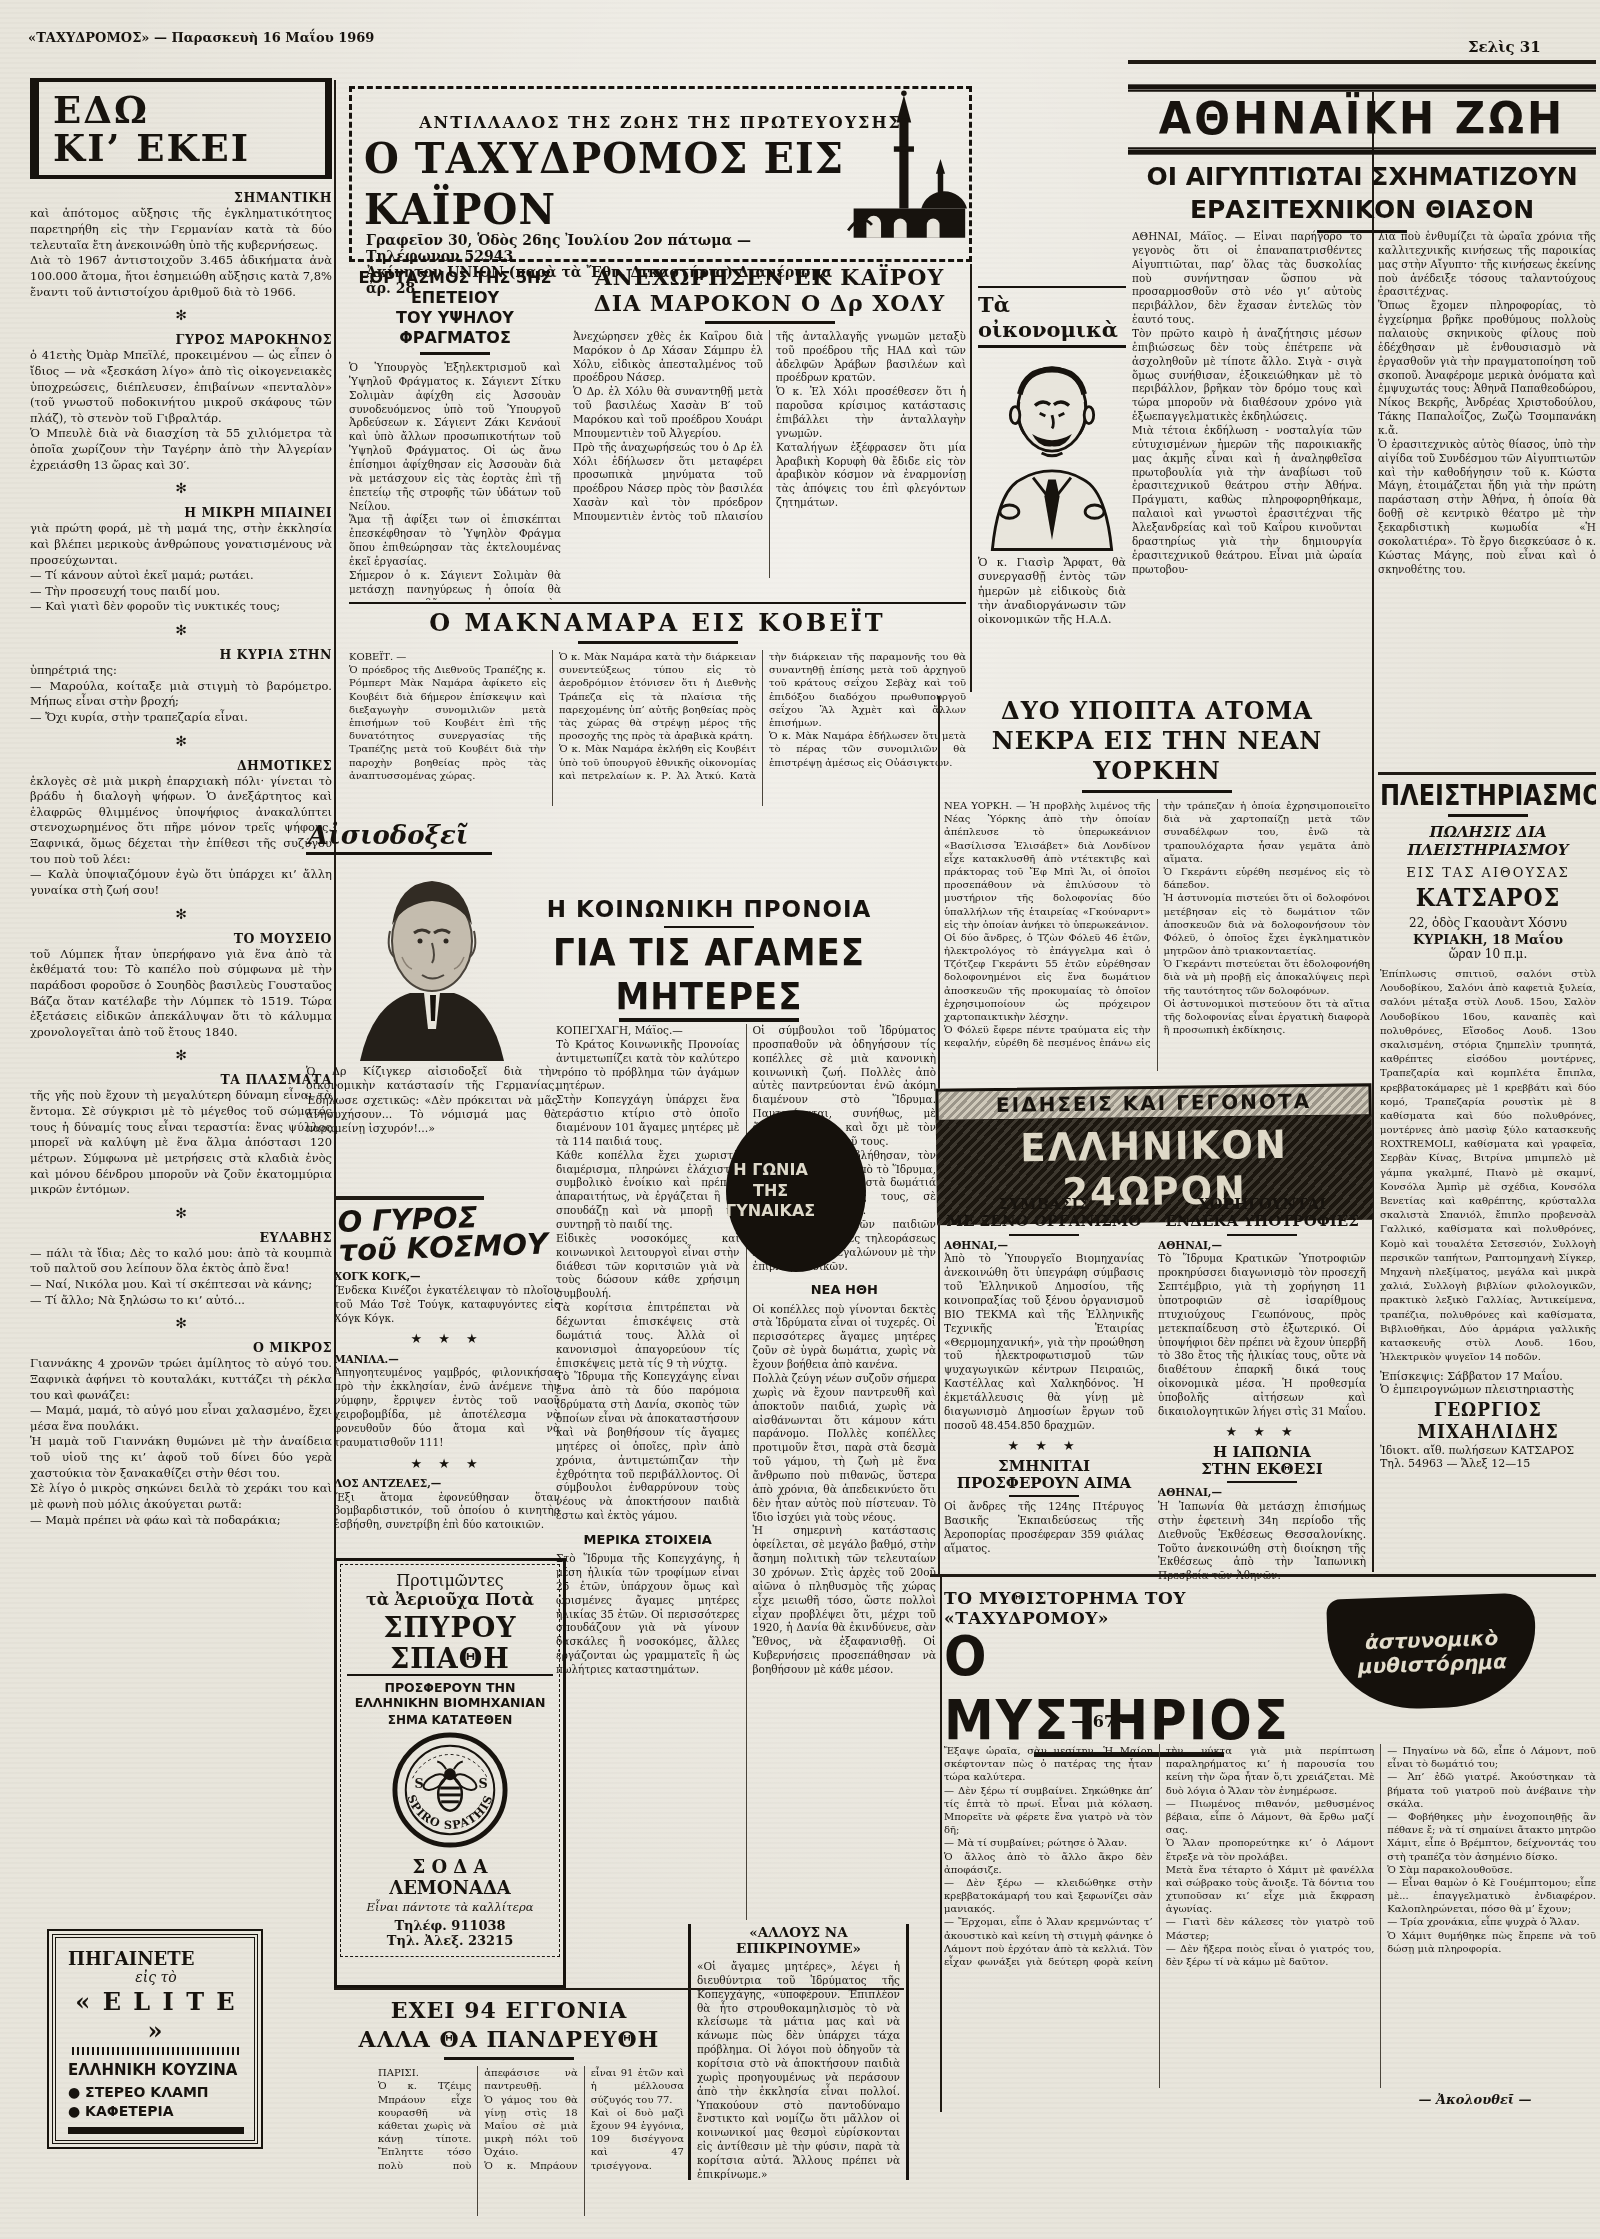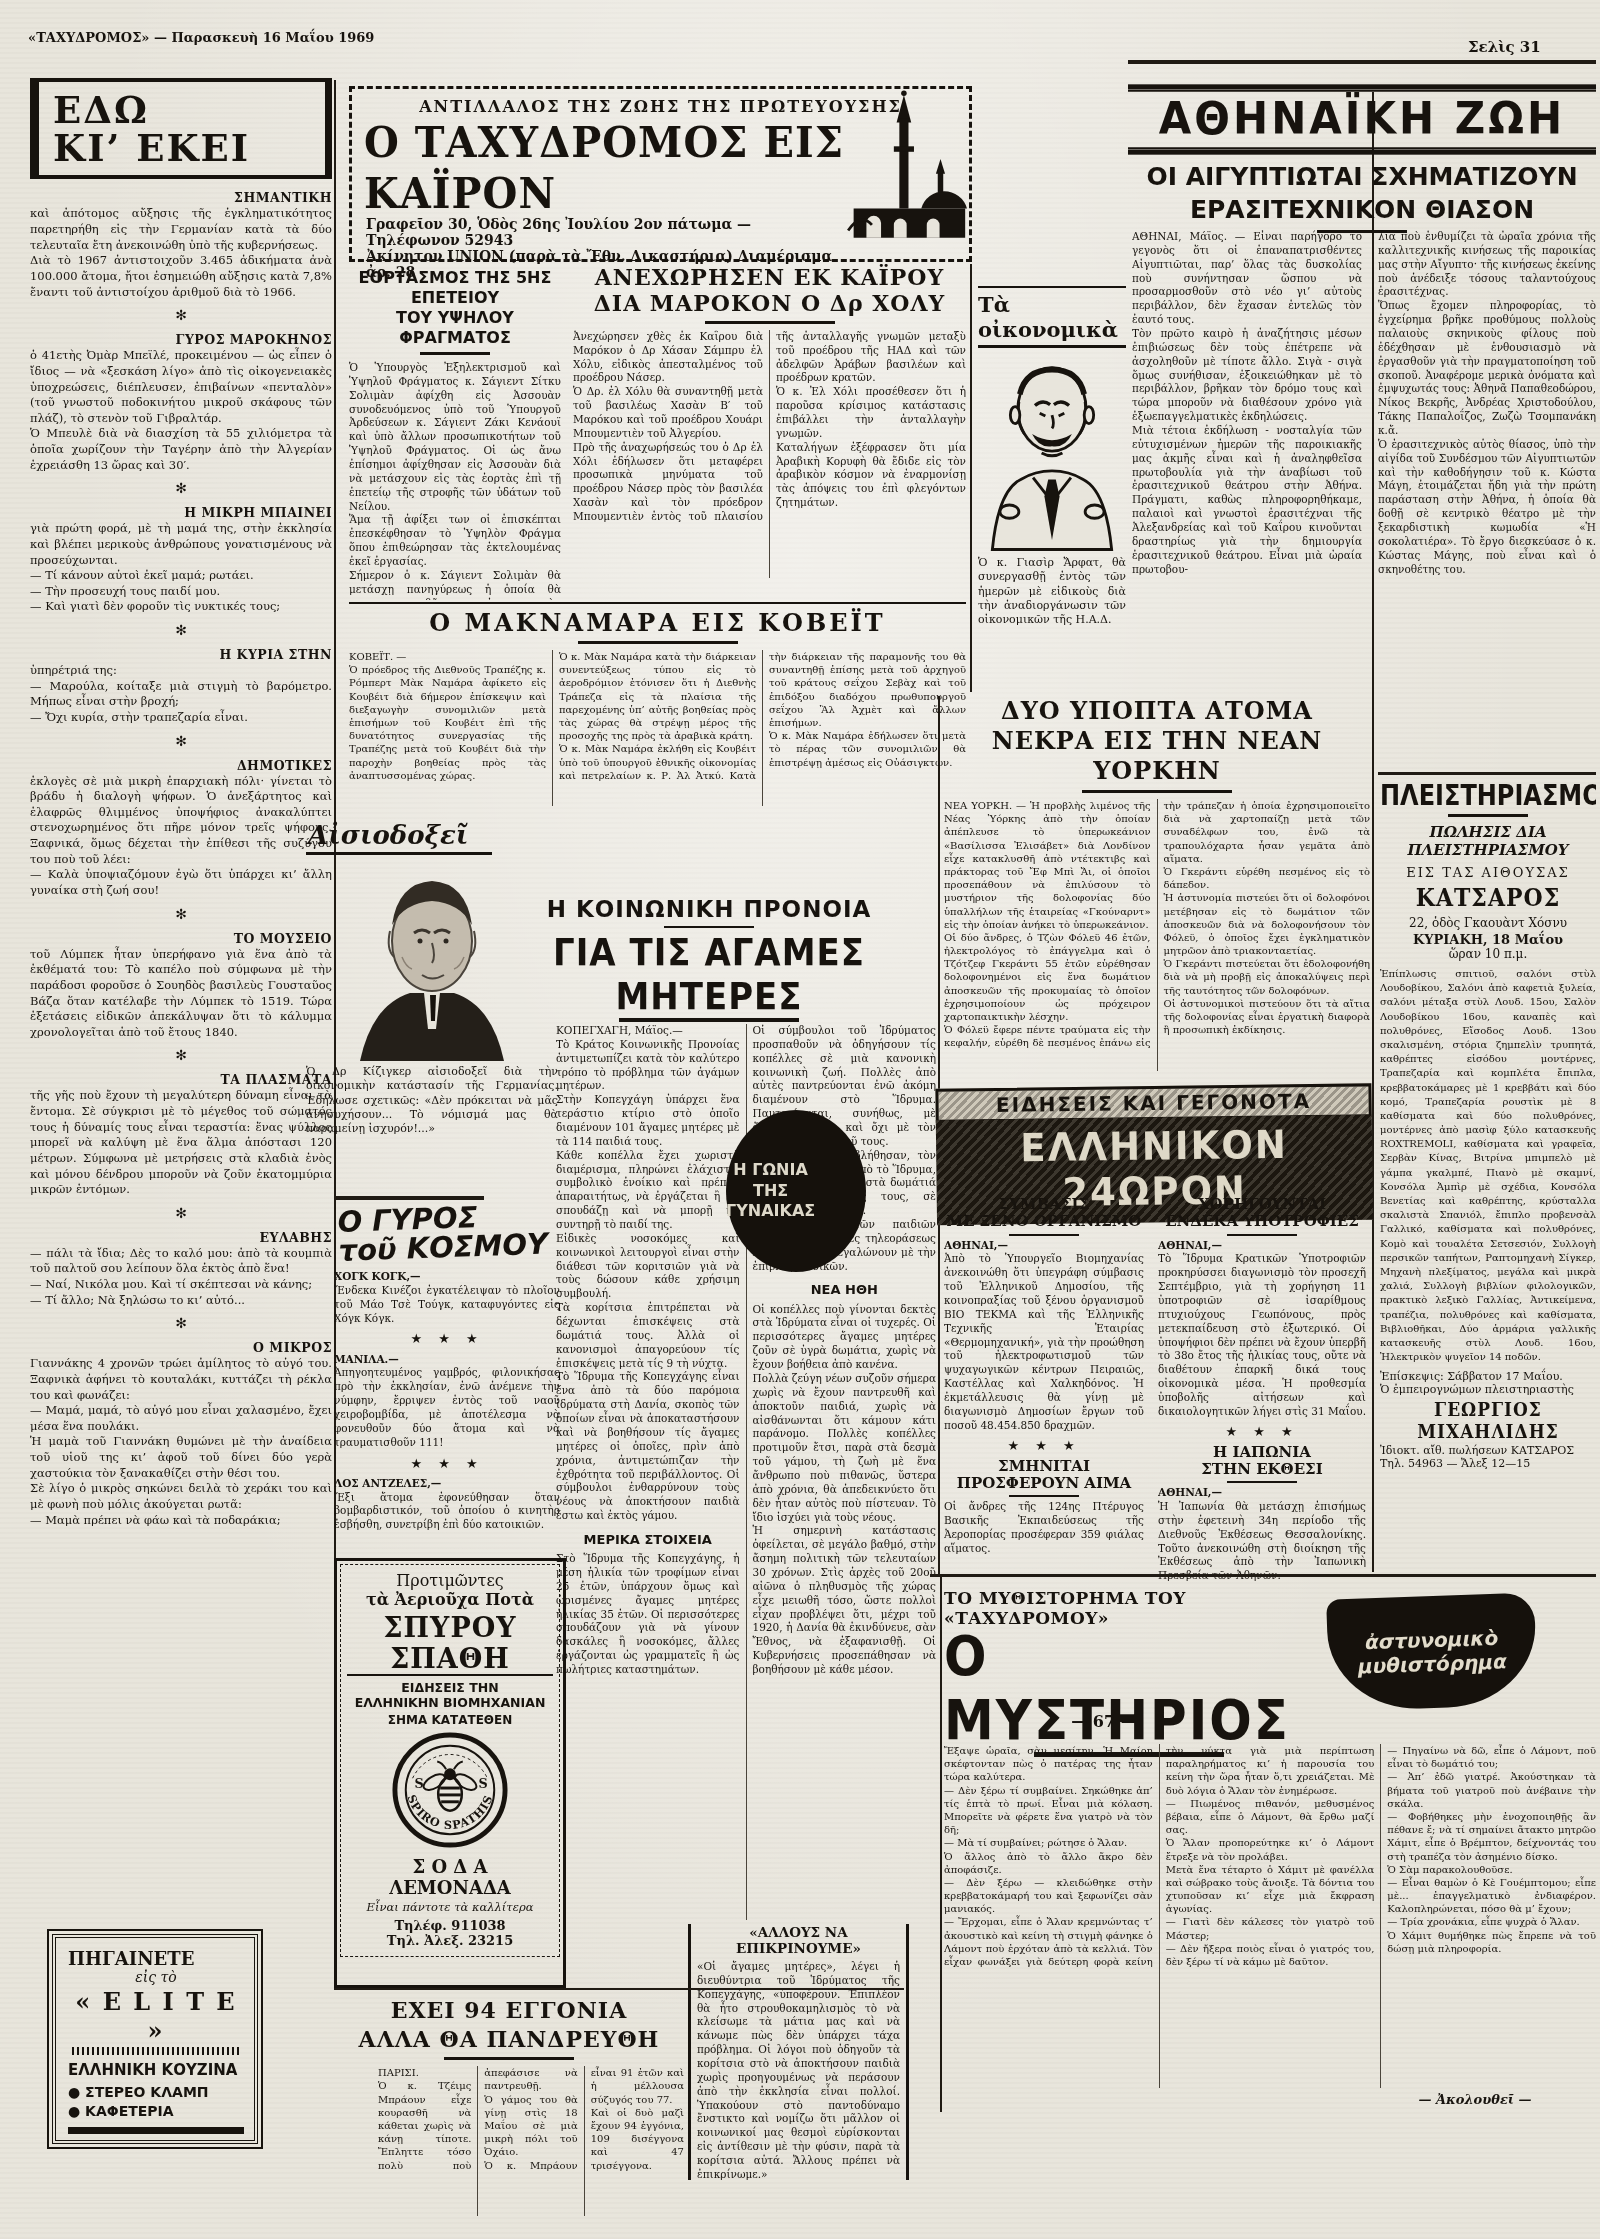--- a/index.html
+++ b/index.html
@@ -109,21 +109,21 @@
       <div class="c b" style="font-size:24px;letter-spacing:2px;margin-top:2px;">« E L I T E »</div>
       <div style="height:8px;margin:2px 4px 6px 4px;background:repeating-linear-gradient(90deg,#17130e 0 2px,transparent 2px 5px);"></div>
       <div class="b sans" style="font-size:15px;">ΕΛΛΗΝΙΚΗ ΚΟΥΖΙΝΑ</div>
       <div class="b sans" style="font-size:14px;margin-top:5px;"><span>●</span> <span>ΣΤΕΡΕΟ ΚΛΑΜΠ</span></div>
       <div class="b sans" style="font-size:14px;margin-top:3px;"><span>●</span> <span>ΚΑΦΕΤΕΡΙΑ</span></div>
       <div style="height:7px;background:#17130e;margin-top:8px;"></div>
     </div>
   </div>
 
   <div class="sec" id="cairo-box" style="left:349px;top:86px;width:617px;height:170px;">
-    <div class="c b" style="font-size:16px;letter-spacing:2px;margin-top:8px;">ΑΝΤΙΛΛΑΛΟΣ ΤΗΣ ΖΩΗΣ ΤΗΣ ΠΡΩΤΕΥΟΥΣΗΣ</div>
+    <div class="c b" style="font-size:16px;letter-spacing:2px;margin-top:24px;">ΑΝΤΙΛΛΑΛΟΣ ΤΗΣ ΖΩΗΣ ΤΗΣ ΠΡΩΤΕΥΟΥΣΗΣ</div>
     <div class="b" style="font-size:40px;letter-spacing:1px;margin:4px 0 2px 12px;transform:scaleY(1.08);">Ο ΤΑΧΥΔΡΟΜΟΣ ΕΙΣ ΚΑΪΡΟΝ</div>
     <div class="b" style="font-size:14px;margin-left:14px;width:470px;">Γραφεῖον 30, Ὁδὸς 26ης Ἰουλίου 2ον πάτωμα — Τηλέφωνον 52943</div>
     <div class="b" style="font-size:14px;margin-left:14px;width:470px;">Ἀκίνητον UNION (παρὰ τὰ Ἔθν. Δικαστήρια) Διαμέρισμα ἀρ. 28</div>
     <svg viewBox="0 0 140 170" style="position:absolute;right:2px;top:-2px;width:128px;height:168px;">
       <polygon points="71,2 63,32 79,32" fill="#17130e"></polygon>
       <rect x="66" y="28" width="10" height="98" fill="#17130e"></rect>
       <rect x="60" y="58" width="22" height="6" fill="#17130e"></rect>
       <circle cx="71" cy="0" r="3" fill="#17130e"></circle>
       <path d="M90 126 a26 26 0 0 1 50 0 z" fill="#17130e"></path>
       <rect x="108" y="84" width="6" height="24" fill="#17130e"></rect>
@@ -196,21 +196,21 @@
       <div class="star-sep">★ ★ ★</div>
       <div><span class="dateline">ΛΟΣ ΑΝΤΖΕΛΕΣ,—</span><br><span>Ἕξι ἄτομα ἐφονεύθησαν ὅταν βομβαρδιστικόν, τοῦ ὁποίου ὁ κινητὴρ ἐσβήσθη, συνετρίβη ἐπὶ δύο κατοικιῶν.</span></div>
     </div>
   </div>
 
   <div class="sec" id="spathis-box" style="left:334px;top:1558px;width:226px;height:424px;">
     <div id="spathis-inner">
       <div style="font-size:16px;">Προτιμῶντες</div>
       <div class="b" style="font-size:16px;">τὰ Ἀεριοῦχα Ποτὰ</div>
       <div class="b" style="font-size:27px;letter-spacing:1px;margin:3px 0;border-bottom:2px solid #17130e;">ΣΠΥΡΟΥ ΣΠΑΘΗ</div>
-      <div class="b sans" style="font-size:12.5px;margin-top:4px;">ΕΙΔΗΣΕΙΣ ΤΗΝ</div>
+      <div class="b sans" style="font-size:12.5px;margin-top:4px;">ΠΡΟΣΦΕΡΟΥΝ ΤΗΝ</div>
       <div class="b sans" style="font-size:12.5px;">ΕΛΛΗΝΙΚΗΝ ΒΙΟΜΗΧΑΝΙΑΝ</div>
       <div class="b sans" style="font-size:12px;margin-top:3px;">ΣΗΜΑ ΚΑΤΑΤΕΘΕΝ</div>
       <svg viewBox="0 0 120 120" style="width:118px;height:118px;margin:4px auto;">
         <circle cx="60" cy="60" r="56" fill="none" stroke="#17130e" stroke-width="5"></circle>
         <circle cx="60" cy="60" r="45" fill="none" stroke="#17130e" stroke-width="2"></circle>
         <path d="M22 48 a42 42 0 0 1 76 0" fill="none" stroke="#17130e" stroke-width="1" stroke-dasharray="3 3"></path>
         <text x="24" y="58" font-size="13" font-weight="bold" fill="#17130e">S</text>
         <text x="89" y="58" font-size="13" font-weight="bold" fill="#17130e">S</text>
         <ellipse cx="60" cy="64" rx="12" ry="17" fill="#e8e5dc" stroke="#17130e" stroke-width="2.5"></ellipse>
         <line x1="50" y1="58" x2="70" y2="58" stroke="#17130e" stroke-width="3"></line>

